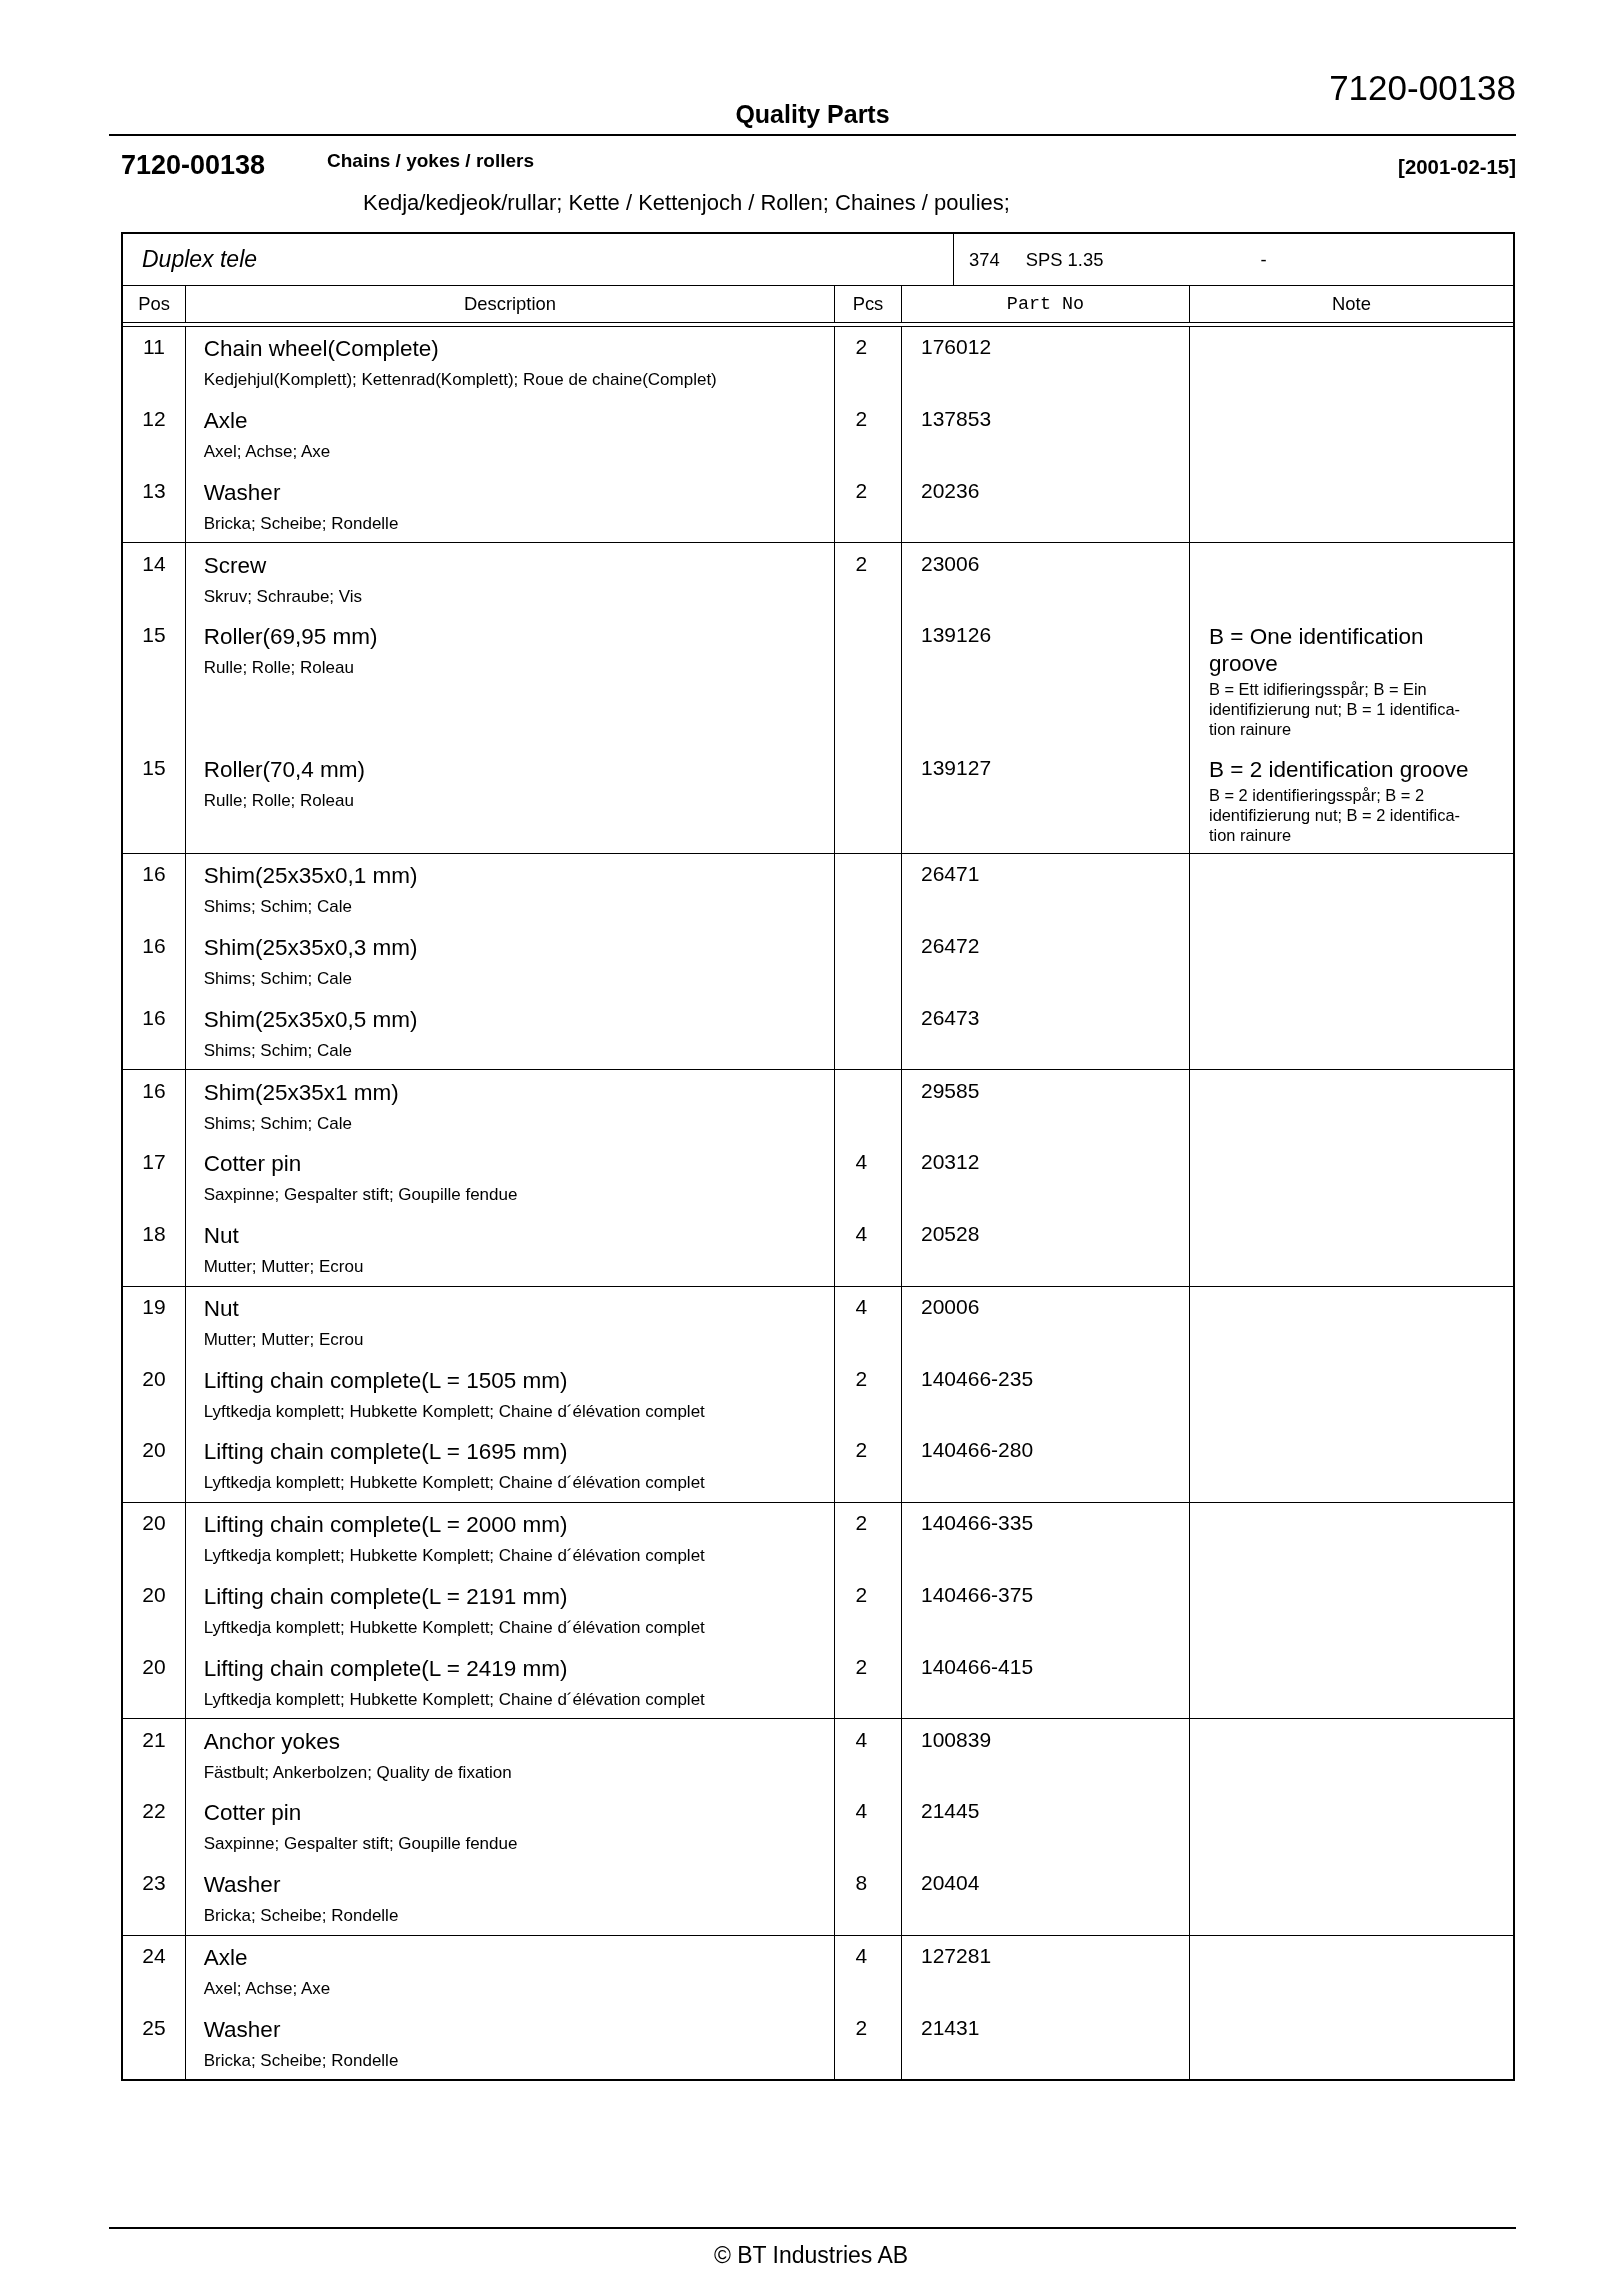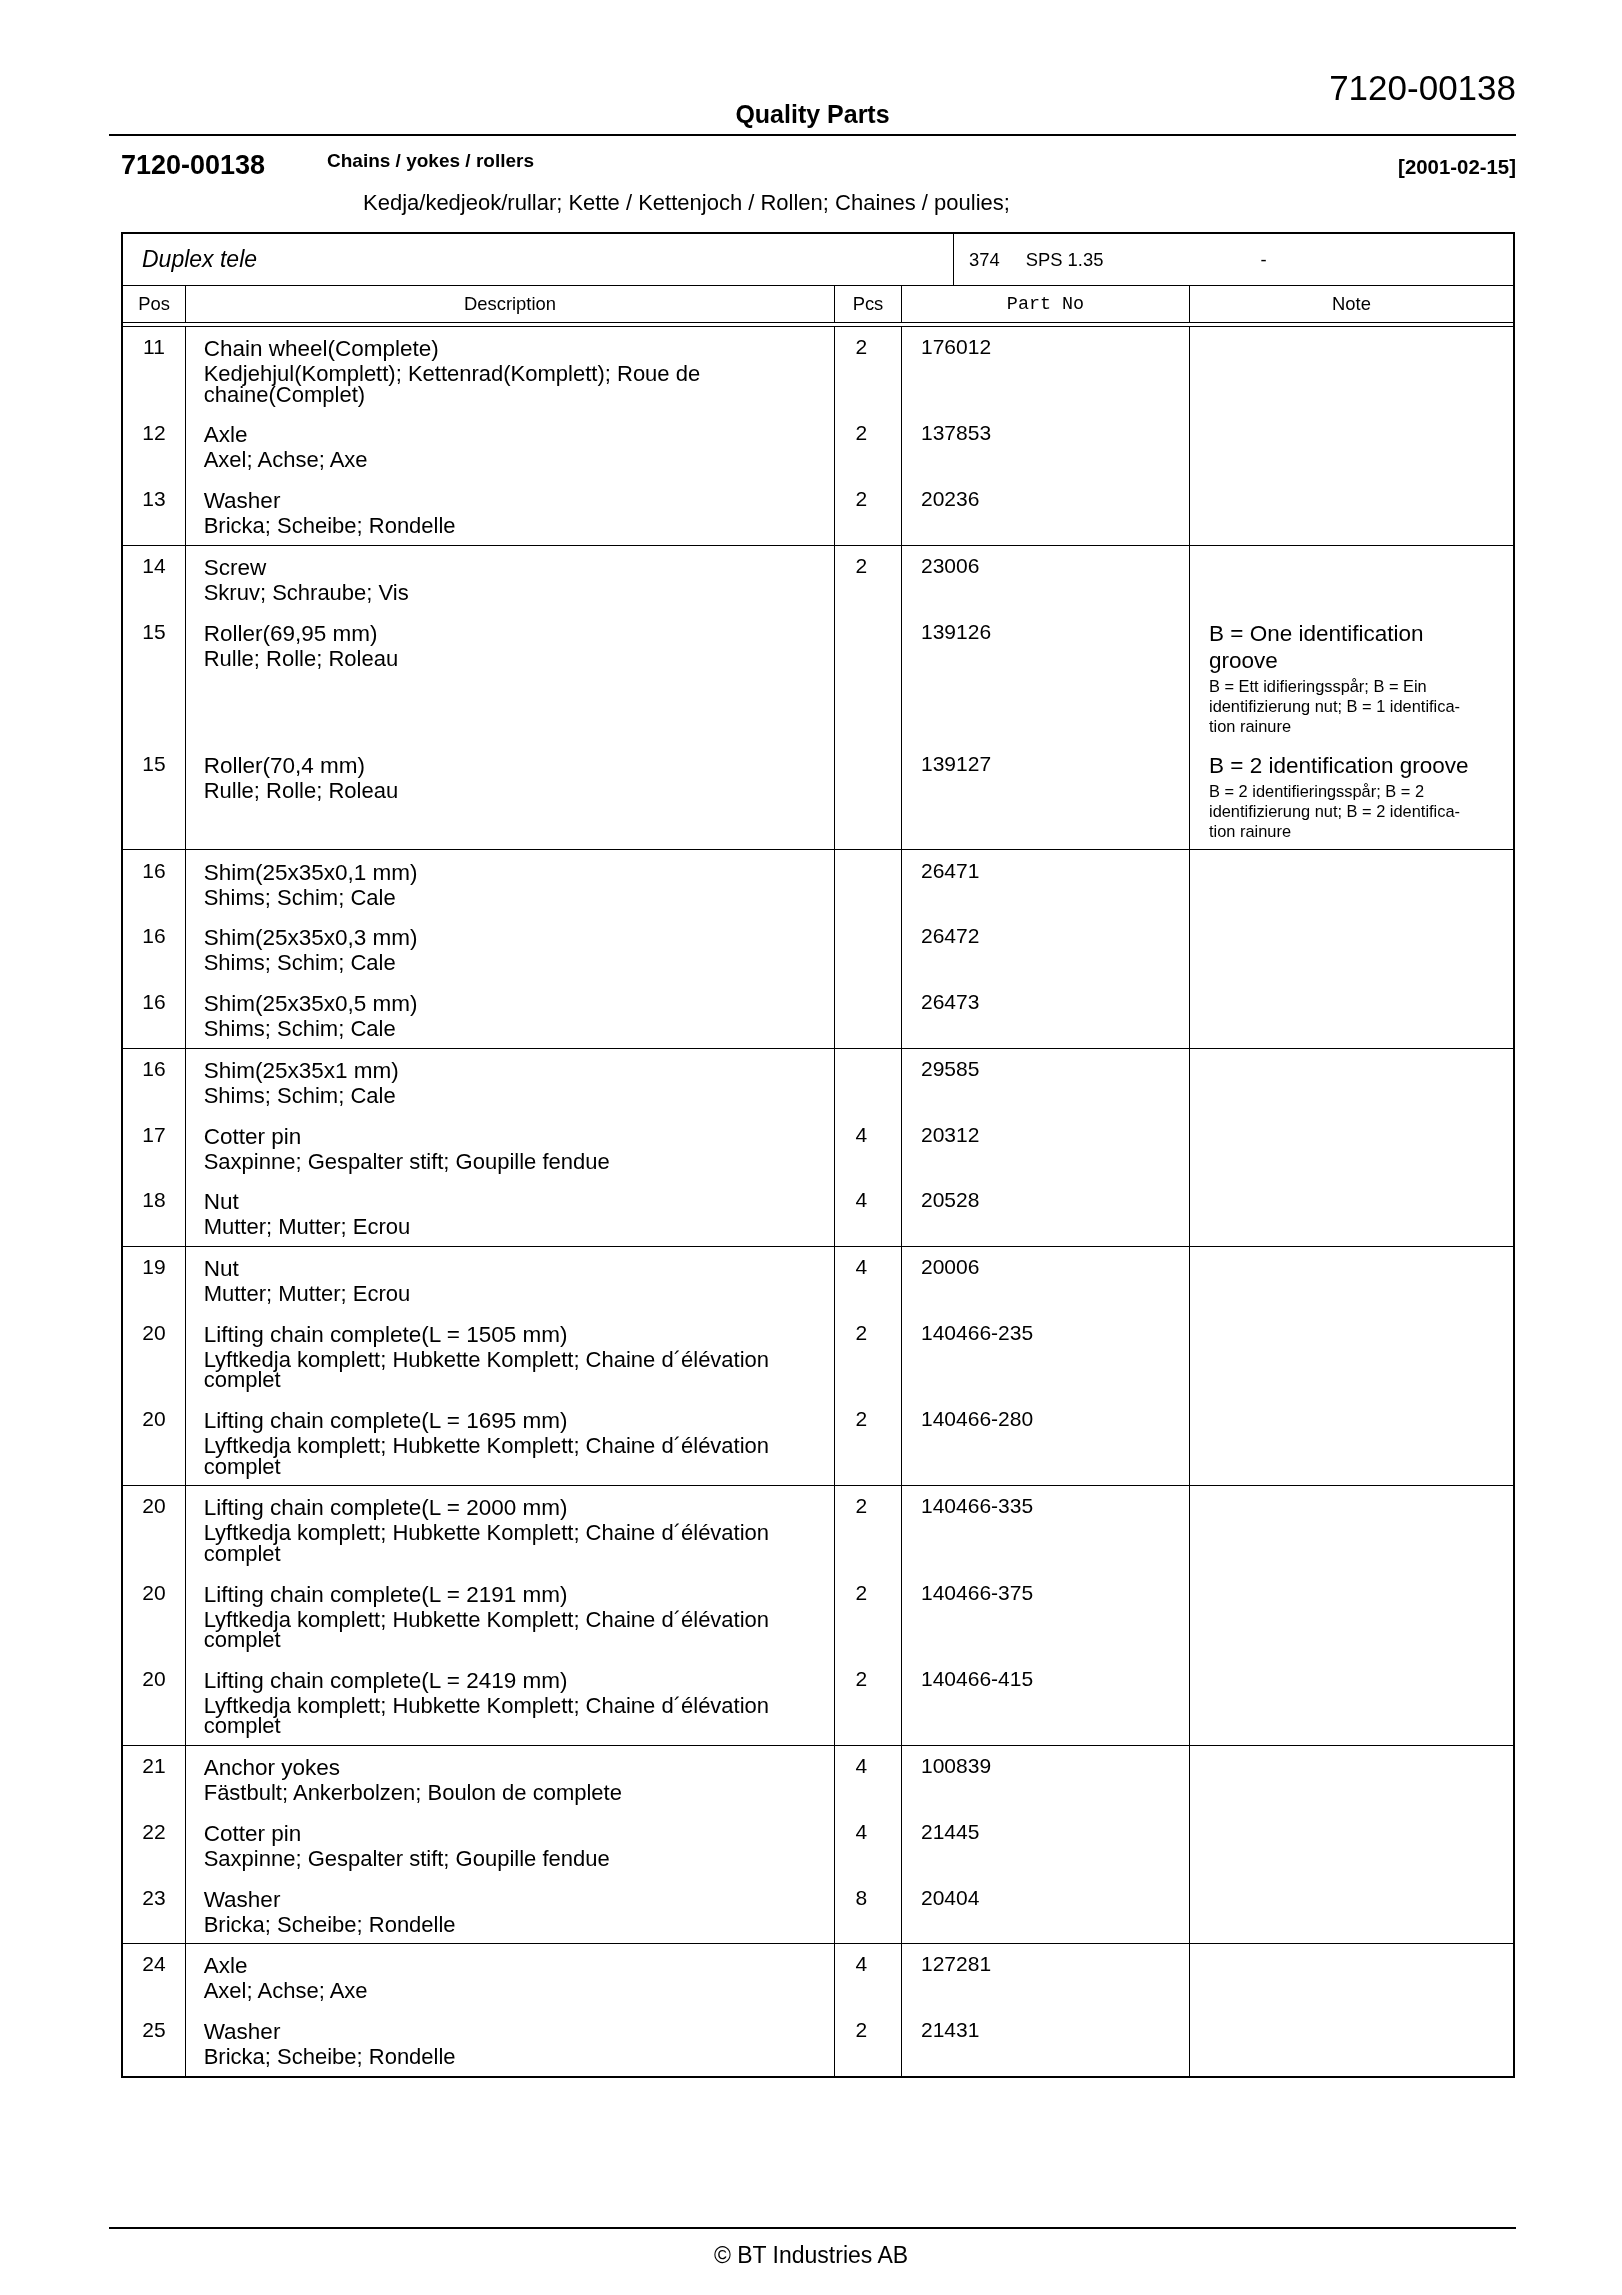--- a/index.html
+++ b/index.html
@@ -74,21 +74,21 @@
 
   .row { display:flex; align-items:stretch; }
   .cell { padding-top:8.2px; padding-bottom:8.2px; }
   .cell.pos    { width:63px;  border-right:1.4px solid #000; text-align:center; font-size:21px; }
   .cell.desc   { width:649px; border-right:1.4px solid #000; padding-left:17.7px; padding-right:13.6px; }
   .cell.pcs    { width:67px;  border-right:1.4px solid #000; padding-left:20.4px; font-size:21px; }
   .cell.partno { width:288px; border-right:1.4px solid #000; padding-left:19px; font-size:21px; }
   .cell.note   { flex:1; padding-left:19px; padding-right:9.5px; }
 
   .desc-main { font-size:22.5px; line-height:27px; }
-  .desc-sub  { font-size:22px; line-height:20.4px; margin-top:2px; }
+  .desc-sub  { font-size:17px; line-height:20.4px; margin-top:8px; }
   .note-main { font-size:22.5px; line-height:27px; white-space:pre-line; }
   .note-sub  { font-size:16.4px; line-height:20px; margin-top:2px; white-space:pre-line; }
 
   
   .footer-rule {
     position:absolute; left:109px; right:106px; top:2227px;
     border-top:2px solid #000;
   }
   .footer-text {
     position:absolute; left:0; right:0; top:2242px;
@@ -382,21 +382,21 @@
       <div class="note-main"></div>
       <div class="note-sub"></div>
     </div>
   </div>
         </div>
         <div class="group">
           <div class="row">
     <div class="cell pos">21</div>
     <div class="cell desc">
       <div class="desc-main">Anchor yokes</div>
-      <div class="desc-sub">Fästbult; Ankerbolzen; Boulon de complete</div>
+      <div class="desc-sub">Fästbult; Ankerbolzen; Quality de fixation</div>
     </div>
     <div class="cell pcs">4</div>
     <div class="cell partno">100839</div>
     <div class="cell note">
       <div class="note-main"></div>
       <div class="note-sub"></div>
     </div>
   </div>
           <div class="row">
     <div class="cell pos">22</div>

